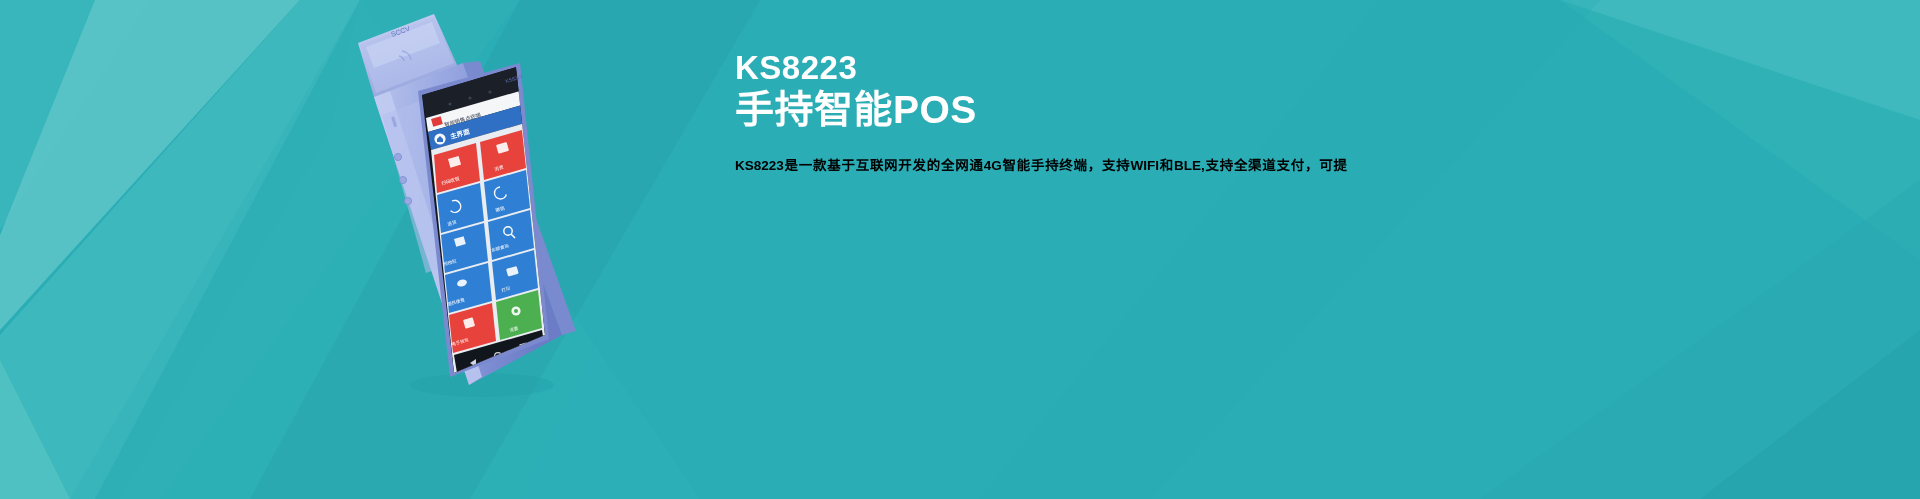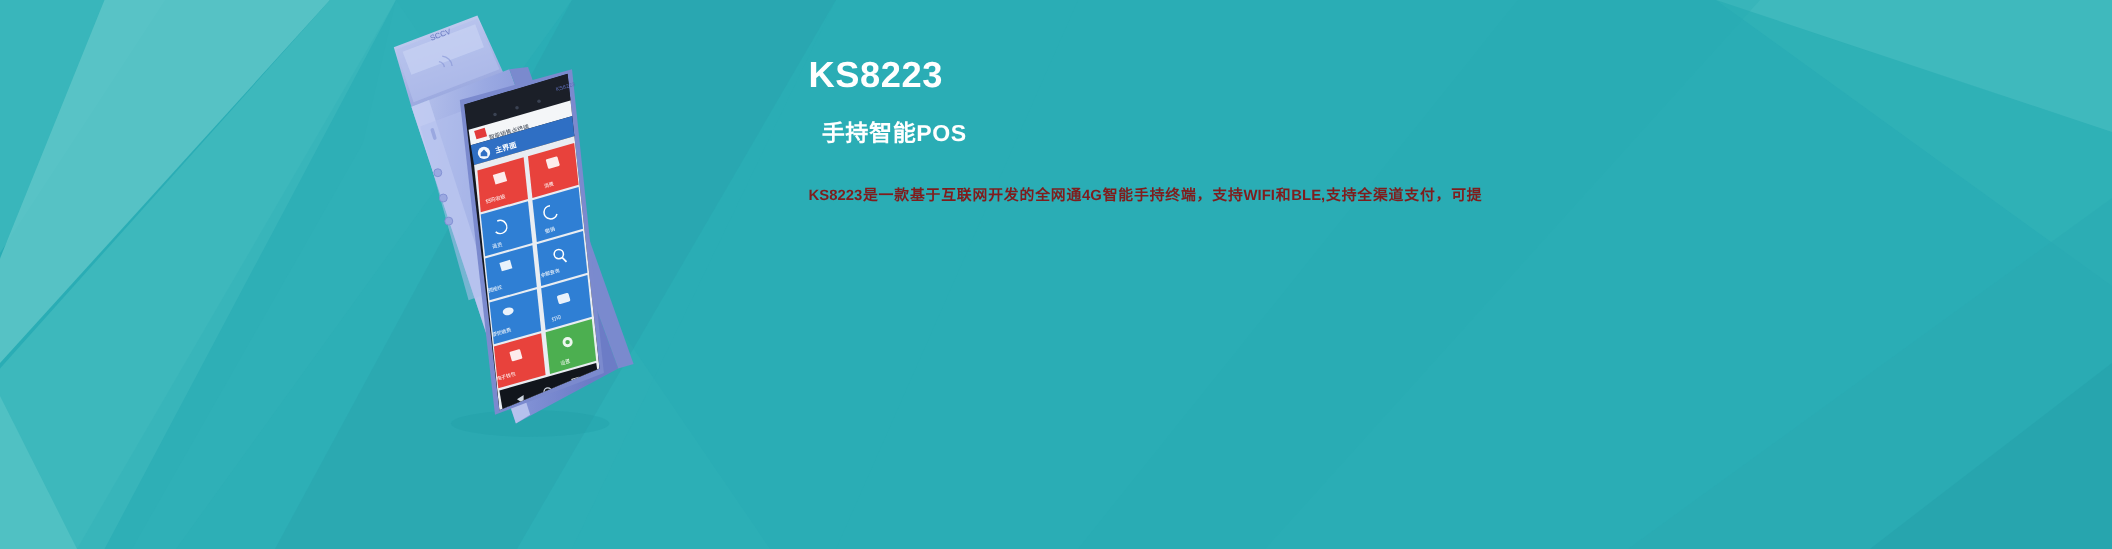--- a/index.html
+++ b/index.html
@@ -23,26 +23,26 @@
   
   .copy{
     position:absolute;left:735px;top:48px;width:620px;
     text-align:left;
   }
   .title-main{
     font-size:33px;line-height:40px;font-weight:bold;color:#ffffff;
     letter-spacing:.5px;margin:0;
   }
   .title-sub{
-    font-size:21px;line-height:44px;font-weight:bold;color:#ffffff;
-    letter-spacing:.5px;margin:12px;
+    font-size:39px;line-height:44px;font-weight:bold;color:#ffffff;
+    letter-spacing:.5px;margin:0;
   }
   .desc{
     margin:18px 0 0 0;width:612px;text-align:justify;text-align-last:justify;
-    color:#7f1d1d;font-size:13.5px;line-height:31px;font-weight:bold;
+    color:#000000;font-size:13.5px;line-height:31px;font-weight:bold;
     text-indent:0;
   }
   .desc-line{display:block;}
   .desc-line.l1{text-align:justify;text-align-last:justify;}
   .desc-line.l2{text-align:justify;text-align-last:justify;}
 </style>
 </head>
 <body>
 
 <div class="banner">

